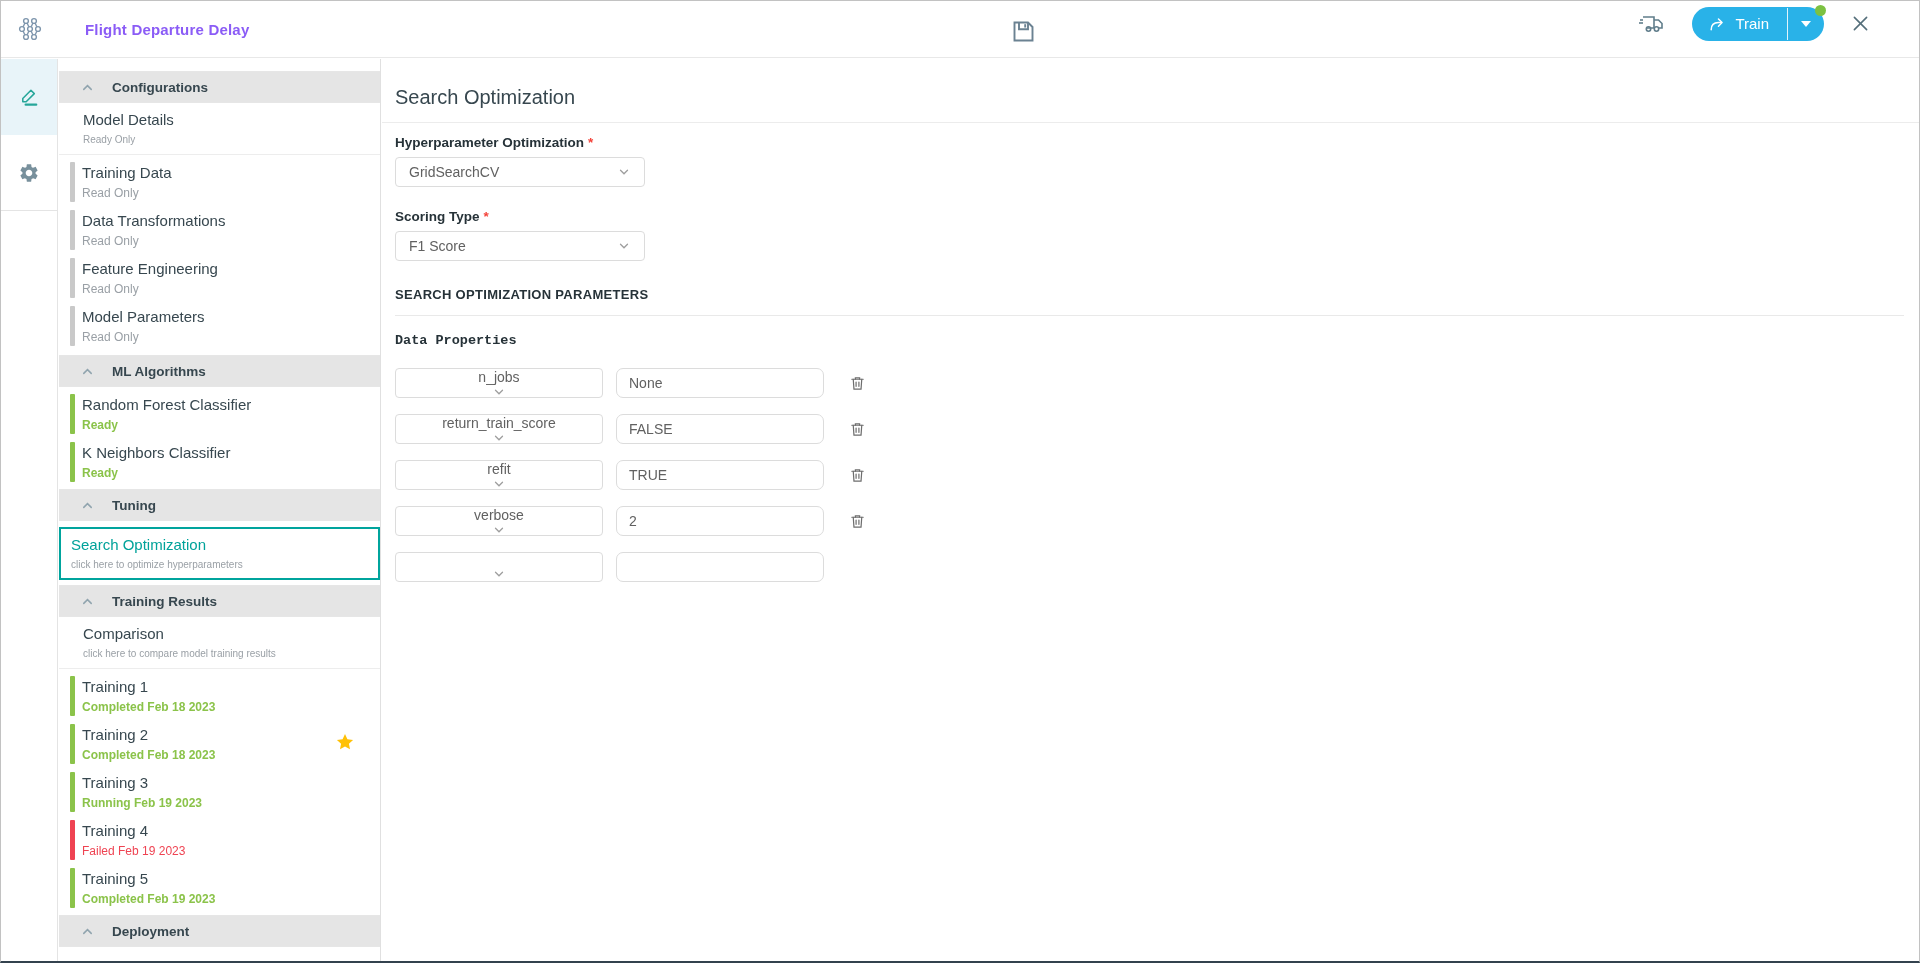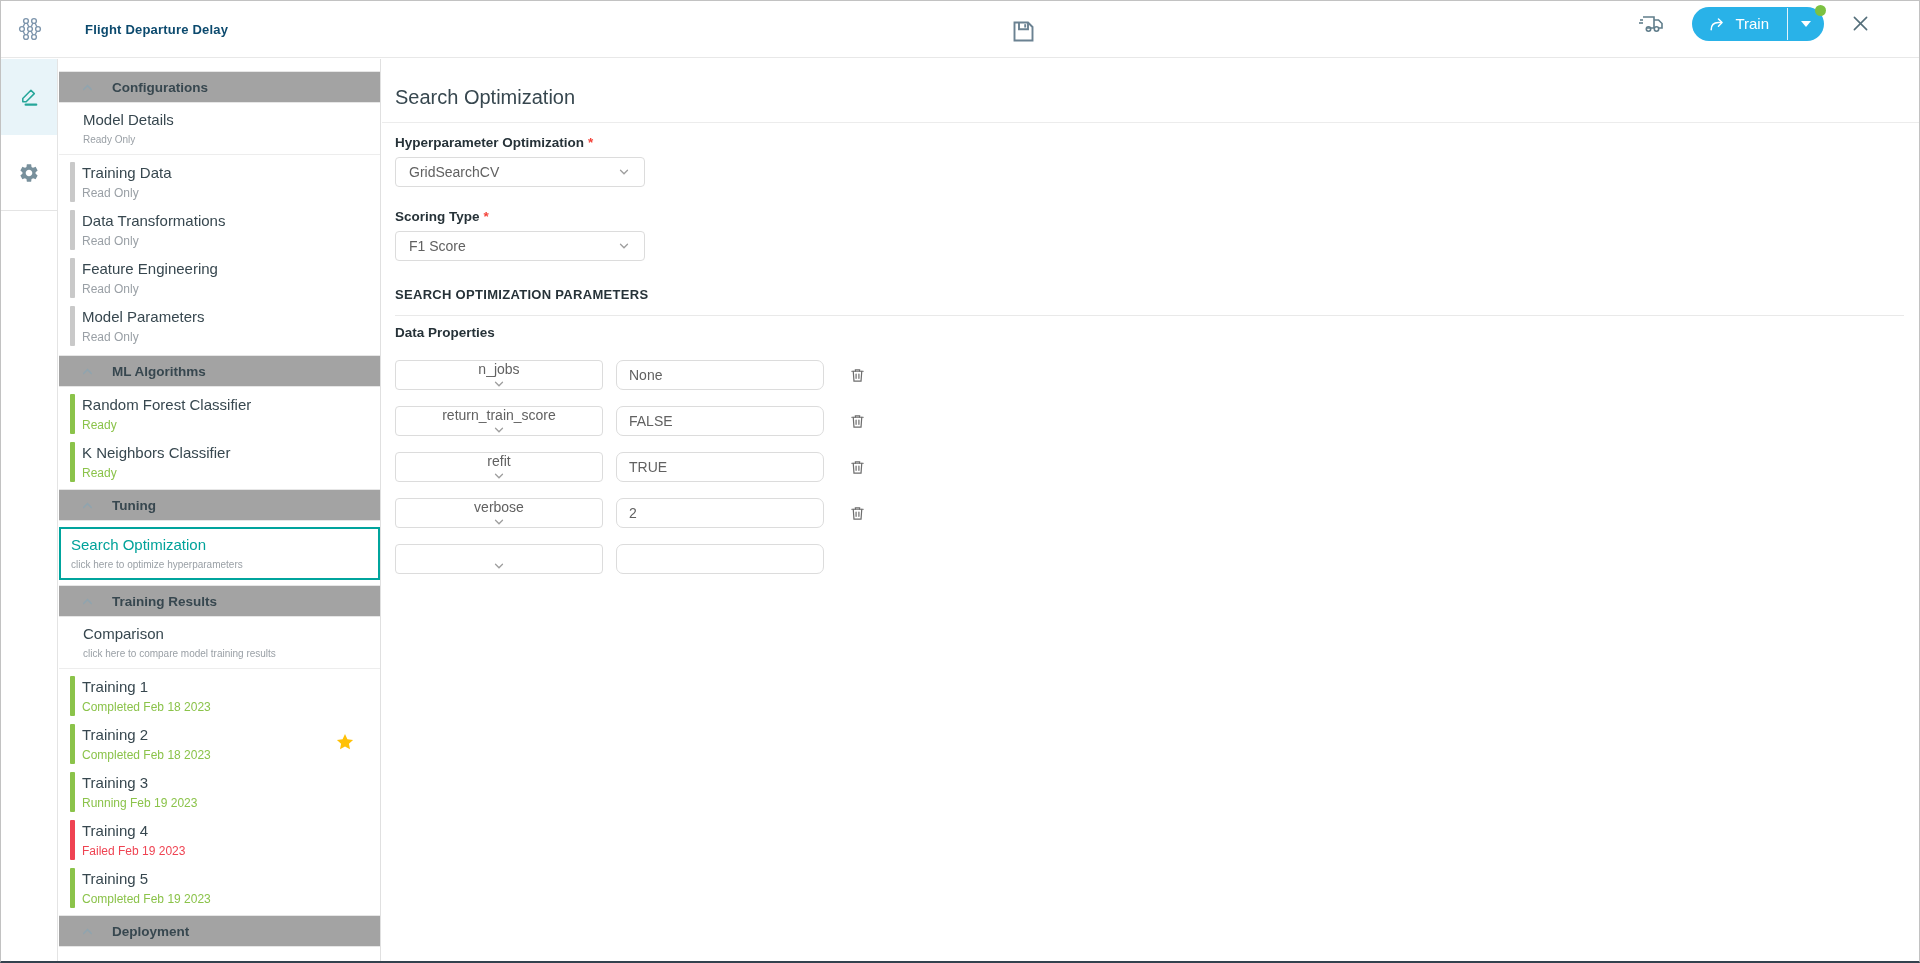--- a/index.html
+++ b/index.html
@@ -6,72 +6,72 @@
   html,body { width:1920px; height:963px; }
   body {
     font-family: "Liberation Sans", sans-serif;
     background:#fff; color:#37474f; overflow:hidden; position:relative;
     border:1px solid #c2c2c2; border-bottom:2px solid #33424e;
   }
   
   .app-header{ position:absolute; top:0; left:0; right:0; height:57px;
     border-bottom:1px solid #e8e8e8; background:#fff; display:flex; align-items:center; }
   .logo-wrap{ width:58px; display:flex; justify-content:center; }
-  .app-title{ font-size:13px; font-weight:bold; color:#0c4a6e; margin-left:26px; letter-spacing:.2px; }
+  .app-title{ font-size:15px; font-weight:bold; color:#8b5cf6; margin-left:26px; letter-spacing:.2px; }
   .save-wrap{ position:absolute; left:1005px; top:15px; width:34px; height:30px; display:flex; align-items:center; justify-content:center; cursor:pointer;}
   .header-right{ position:absolute; right:48px; top:0; height:45px; display:flex; align-items:center; gap:26px; }
   .truck-wrap{ display:flex; align-items:center; cursor:pointer; }
   .train-btn{ position:relative; height:34px; background:#29b2e8; border-radius:17px;
     display:flex; align-items:stretch; color:#fff; cursor:pointer; }
   .train-main{ display:flex; align-items:center; gap:9px; padding:0 18px 0 16px; }
   .train-label{ font-size:15px; }
   .train-sep{ width:1px; background:rgba(255,255,255,.85); margin:1px 0; }
   .train-caret{ width:36px; display:flex; align-items:center; justify-content:center; }
   .caret-down{ width:0; height:0; border-left:5px solid transparent; border-right:5px solid transparent; border-top:6px solid #fff; }
   .status-dot{ position:absolute; top:-2px; right:-2px; width:11px; height:11px; border-radius:50%; background:#7cc142; }
   .close-wrap{ display:flex; align-items:center; cursor:pointer; }
   
   .rail{ position:absolute; left:0; top:58px; bottom:0; width:57px; background:#fff; border-right:1px solid #e4e4e4; }
   .rail-tile{ height:76px; display:flex; align-items:center; justify-content:center; cursor:pointer; }
   .rail-tile.selected{ background:#e8f4f9; }
   .rail-divider{ border-bottom:1px solid #e4e4e4; }
   
   .sidebar{ position:absolute; left:58px; top:58px; bottom:0; width:322px; background:#fff;
     border-right:1px solid #e0e0e0; overflow:hidden; padding-top:12px; }
-  .section-header{ height:32px; background:#a3a3a3; border-top:1px solid #e6e6e6; border-bottom:1px solid #e6e6e6;
+  .section-header{ height:32px; background:#e5e5e5; border-top:1px solid #e6e6e6; border-bottom:1px solid #e6e6e6;
     display:flex; align-items:center; padding-left:21px; cursor:pointer; }
   .section-header .chev{ display:flex; align-items:center; }
   .section-label{ font-size:13.5px; font-weight:bold; color:#37474f; margin-left:17px; }
   .mt6{ margin-top:6px; } .mt8{ margin-top:8px; } .mt5{ margin-top:5px; }
   .item{ position:relative; padding:7px 24px; cursor:pointer; }
   .item .title{ font-size:15px; line-height:19px; color:#37474f; }
   .item .sub{ font-size:10px; line-height:15px; margin-top:3px; color:#9aa0a6; }
   .item.divided{ border-bottom:1px solid #ededed; }
   .bar-item{ position:relative; margin:6px 0; padding:2px 12px 2px 23px; min-height:40px; cursor:pointer; }
   .bar-item .bar{ position:absolute; left:11px; top:1px; bottom:1px; width:5px; border-radius:1px; }
   .bar.gray{ background:#c9c9c9; } .bar.green{ background:#8bc34a; } .bar.red{ background:#ef4352; }
   .bar-item .title{ font-size:15px; line-height:20px; color:#37474f; }
   .bar-item .sub{ font-size:12px; line-height:16px; margin-top:2px; }
-  .sub.green{ color:#8bc34a; } .sub.red{ color:#ef4352; } .sub.gray{ color:#9aa0a6; }
+  .sub.green{ color:#8bc34a;font-weight:bold; } .sub.red{ color:#ef4352; } .sub.gray{ color:#9aa0a6; }
   .item.selected{ border:2px solid #00a49d; padding:6px 10px; margin-top:6px; }
   .item.selected .title{ color:#00a29a; }
   .star-wrap{ position:absolute; right:25px; top:9px; width:20px; height:20px; cursor:pointer; }
   
   .main{ position:absolute; left:381px; top:58px; right:0; bottom:0; background:#fff; overflow:hidden; }
   .main-title{ font-size:20px; font-weight:400; color:#37474f; padding:27px 0 13px 13px; border-bottom:1px solid #ececec; }
   .form{ padding:12px 15px 0 13px; }
   .field-label{ font-size:13.5px; font-weight:bold; color:#263238; }
   .req{ color:#f4433a; margin-left:4px; font-weight:bold; }
   .select{ width:250px; height:30px; border:1px solid #dcdcdc; border-radius:4px; margin-top:7px;
     display:flex; align-items:center; justify-content:space-between; padding:0 13px; cursor:pointer; background:#fff; }
   .select .sel-text{ font-size:14px; color:#616161; }
   .label-2{ margin-top:22px; }
   .params-heading{ margin-top:26px; font-size:13px; font-weight:bold; color:#263238; letter-spacing:.3px; }
   .params-divider{ margin-top:13px; border-bottom:1px solid #e9e9e9; }
-  .group-label{ margin-top:9px; font-size:13.5px; font-weight:bold; color:#263238; }
+  .group-label{ margin-top:17px; font-size:13.5px; font-weight:bold; color:#263238;font-family:Liberation Mono, monospace; }
   .param-rows{ margin-top:20px; }
   .param-row{ display:flex; align-items:center; margin-bottom:16px; }
   .param-row .select{ width:208px; margin-top:0;flex-direction:column; }
   .param-input{ width:208px; height:30px; border:1px solid #dcdcdc; border-radius:7px; margin-left:13px;
     padding:0 12px; font-size:14px; color:#616161; font-family:"Liberation Sans",sans-serif; outline:none; }
   .trash-wrap{ margin-left:23px; width:20px; height:22px; display:flex; align-items:center; justify-content:center;
     cursor:pointer; color:#6d6d6d; }
   svg{ display:block; }
 </style>
 </head>

